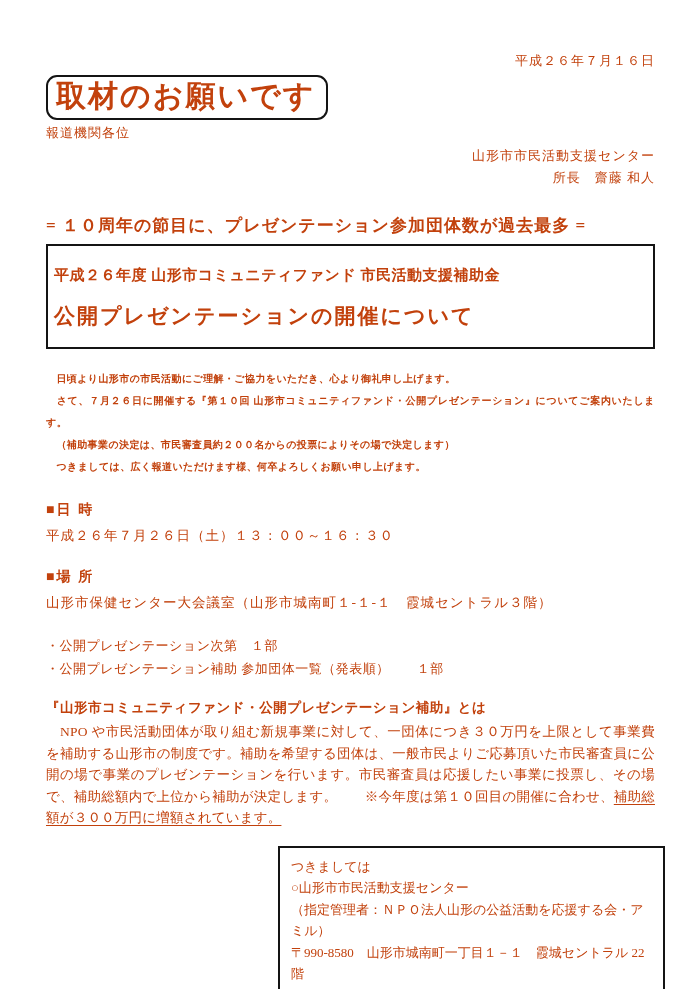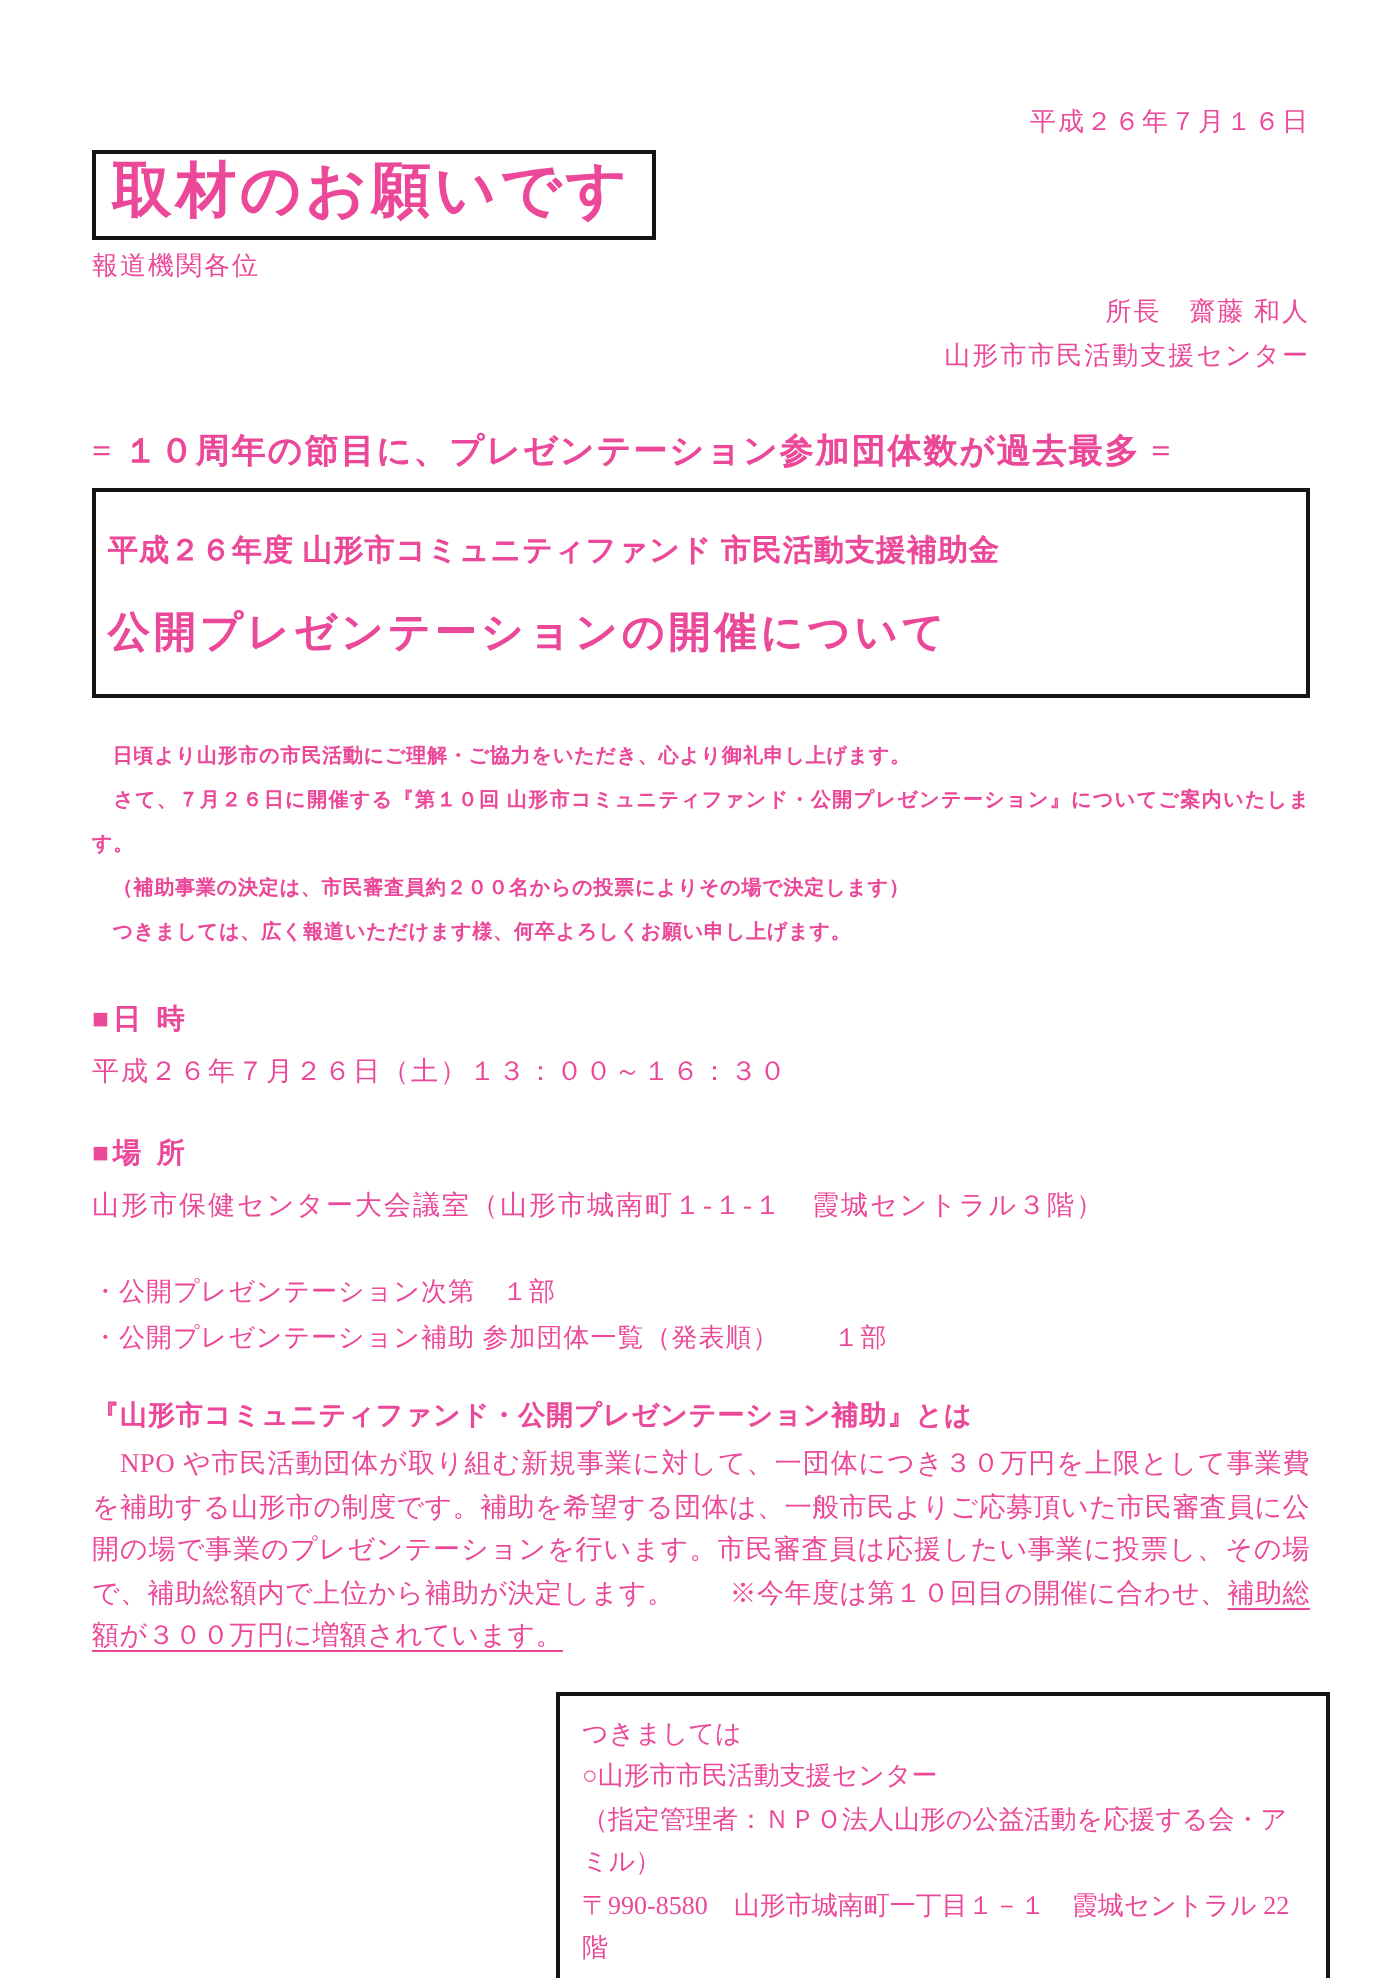--- a/index.html
+++ b/index.html
@@ -2,26 +2,26 @@
 <html lang="ja"><head>
 <meta charset="utf-8">
 <style>
   * { margin:0; padding:0; box-sizing:border-box; }
   html,body { background:#e8e8e8; }
   .page {
     position:relative;
     width:700px; height:989px;
     margin:0 auto;
     background:#ffffff;
-    color:#ec4899;
+    color:#c2410c;
     font-family:"Liberation Serif","DejaVu Serif",serif;
     overflow:hidden;
     padding:52px 45px 0 46px;
   }
-  .gothic { font-family:"Liberation Sans","DejaVu Sans",sans-serif; }
+  .gothic { font-family:"Liberation Sans","DejaVu Sans",sans-serif;border-radius:11px; }
 
   .date-line {
     text-align:right;
     font-size:13px;
     letter-spacing:1px;
     height:18px;
   }
   .title-box {
     display:inline-block;
     margin-top:5px;
@@ -122,22 +122,22 @@
 
 <div class="page">
 
   <div class="date-line">平成２６年７月１６日</div>
 
   <div class="title-box gothic">取材のお願いです</div>
 
   <div class="addressee">報道機関各位</div>
 
   <div class="sender">
+    <div>山形市市民活動支援センター</div>
     <div>所長　齋藤 和人</div>
-    <div>山形市市民活動支援センター</div>
   </div>
 
   <div class="headline">= １０周年の節目に、プレゼンテーション参加団体数が過去最多 =</div>
 
   <div class="subject-box">
     <div class="subject-line1">平成２６年度 山形市コミュニティファンド 市民活動支援補助金</div>
     <div class="subject-line2">公開プレゼンテーションの開催について</div>
   </div>
 
   <div class="body-block">

